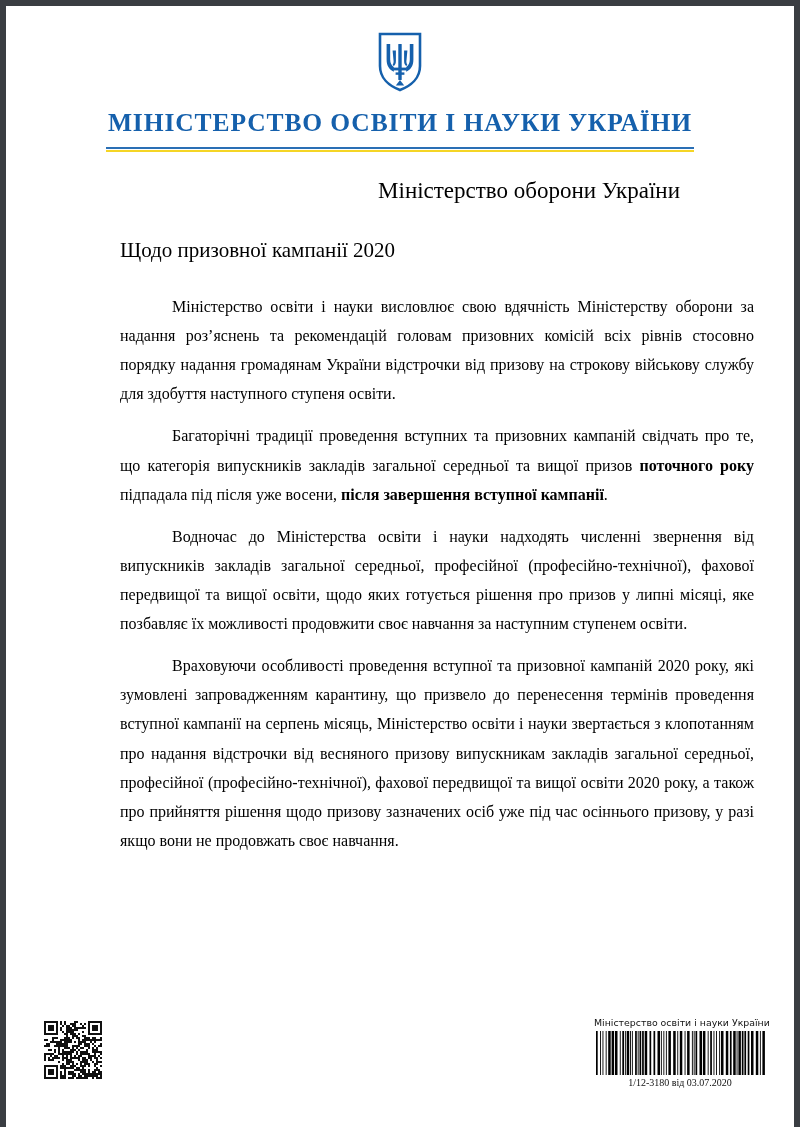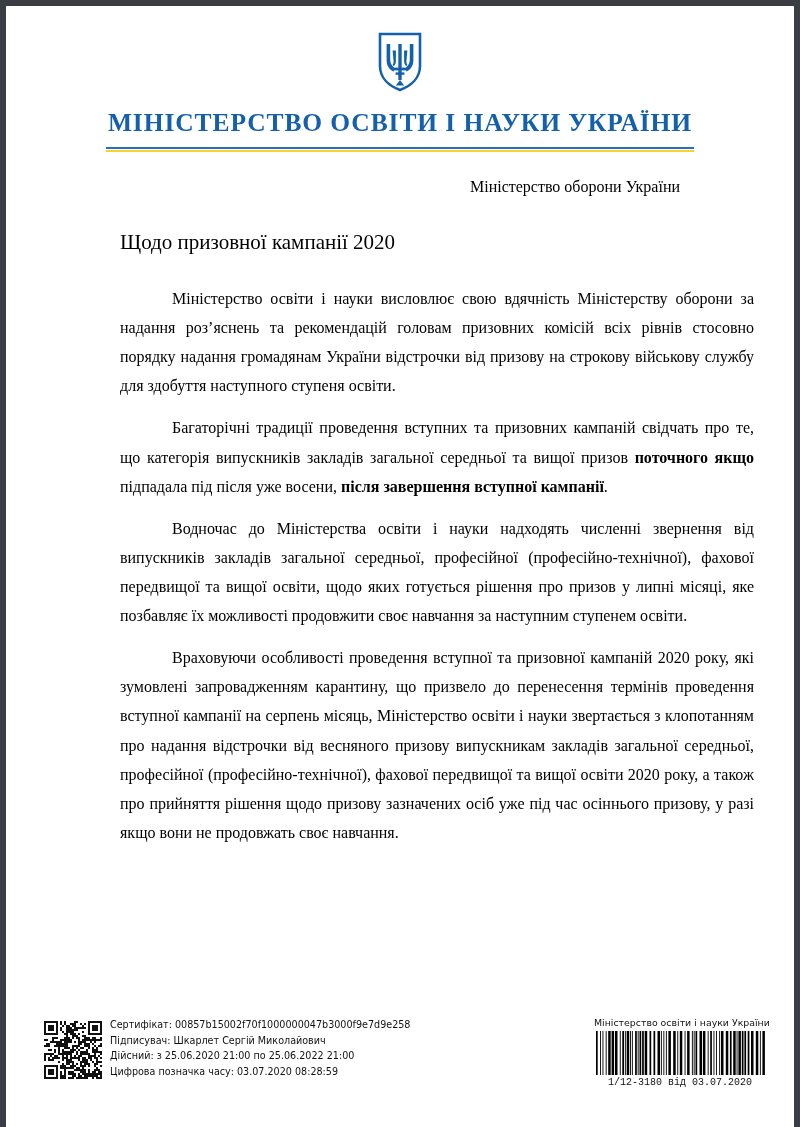--- a/index.html
+++ b/index.html
@@ -63,21 +63,21 @@
   .flag-rule .yellow {
     height: 2px;
     background: #f5d525;
   }
 
   
   .addressee {
     margin-top: 26px;
     padding-right: 114px;
     text-align: right;
-    font-size: 16px;
+    font-size: 23px;
   }
 
   
   .body-wrap {
     margin: 0 40px 0 114px;
   }
   .subject {
     margin-top: 34px;
     font-size: 21px;
     text-align: left;
@@ -139,21 +139,21 @@
     color: #111;
     margin-bottom: 3px;
     white-space: nowrap;
   }
   .barcode-bars {
     width: 172px;
     height: 44px;
     display: block;
   }
   .barcode-number {
-    font-family: Liberation Mono, monospace;
+    font-family: Liberation Serif, serif;
     font-size: 10px;
     color: #111;
     margin-top: 2px;
     white-space: nowrap;
   }
 </style>
 </head>
 <body>
 
 <div class="page">
@@ -183,21 +183,21 @@
       <div class="yellow"></div>
     </div>
   </div>
 
   <div class="addressee">Міністерство оборони України</div>
 
   <div class="body-wrap">
     <div class="subject">Щодо призовної кампанії 2020</div>
 
     <div class="para first"><span>Міністерство освіти і науки висловлює свою вдячність Міністерству оборони за надання роз’яснень та рекомендацій головам призовних комісій всіх рівнів стосовно порядку надання громадянам України відстрочки від призову на строкову військову службу для здобуття наступного ступеня освіти.</span></div>
-    <div class="para"><span>Багаторічні традиції проведення вступних та призовних кампаній свідчать про те, що категорія випускників закладів загальної середньої та вищої призов </span><b>поточного якщо</b><span> підпадала під після уже восени, </span><b>після завершення вступної кампанії</b><span>.</span></div>
+    <div class="para"><span>Багаторічні традиції проведення вступних та призовних кампаній свідчать про те, що категорія випускників закладів загальної середньої та вищої призов </span><b>поточного року</b><span> підпадала під після уже восени, </span><b>після завершення вступної кампанії</b><span>.</span></div>
     <div class="para"><span>Водночас до Міністерства освіти і науки надходять численні звернення від випускників закладів загальної середньої, професійної (професійно-технічної), фахової передвищої та вищої освіти, щодо яких готується рішення про призов у липні місяці, яке позбавляє їх можливості продовжити своє навчання за наступним ступенем освіти.</span></div>
     <div class="para"><span>Враховуючи особливості проведення вступної та призовної кампаній 2020 року, які зумовлені запровадженням карантину, що призвело до перенесення термінів проведення вступної кампанії на серпень місяць, Міністерство освіти і науки звертається з клопотанням про надання відстрочки від весняного призову випускникам закладів загальної середньої, професійної (професійно-технічної), фахової передвищої та вищої освіти 2020 року, а також про прийняття рішення щодо призову зазначених осіб уже під час осіннього призову, у разі якщо вони не продовжать своє навчання.</span></div>
   </div>
 
   <div class="footer">
 
     <div class="sig-left">
       <svg class="qr" viewBox="0 0 58 58">
         <rect width="58" height="58" fill="#ffffff"></rect>
         <g id="qr-cells" fill="#111111">
@@ -665,26 +665,20 @@
             <rect x="12" y="54" width="2" height="2"></rect>
             <rect x="0" y="56" width="2" height="2"></rect>
             <rect x="2" y="56" width="2" height="2"></rect>
             <rect x="4" y="56" width="2" height="2"></rect>
             <rect x="6" y="56" width="2" height="2"></rect>
             <rect x="8" y="56" width="2" height="2"></rect>
             <rect x="10" y="56" width="2" height="2"></rect>
             <rect x="12" y="56" width="2" height="2"></rect>
           </g>
       </svg>
-      <div class="sig-lines">
-        <div>Сертифікат: 00857b15002f70f1000000047b3000f9e7d9e258</div>
-        <div>Підписувач: Шкарлет Сергій Миколайович</div>
-        <div>Дійсний: з 25.06.2020 21:00 по 25.06.2022 21:00</div>
-        <div>Цифрова позначка часу: 03.07.2020 08:28:59</div>
-      </div>
     </div>
 
     <div class="barcode-box">
       <div class="barcode-caption">Міністерство освіти і науки України</div>
       <svg class="barcode-bars" viewBox="0 0 172 44" preserveAspectRatio="none">
         <rect width="172" height="44" fill="#ffffff"></rect>
         <g id="barcode-lines" fill="#000000">
             <rect x="2" y="0" width="1.7000000000000002" height="44"></rect>
             <rect x="6" y="0" width="0.9" height="44"></rect>
             <rect x="8.5" y="0" width="0.9" height="44"></rect>

